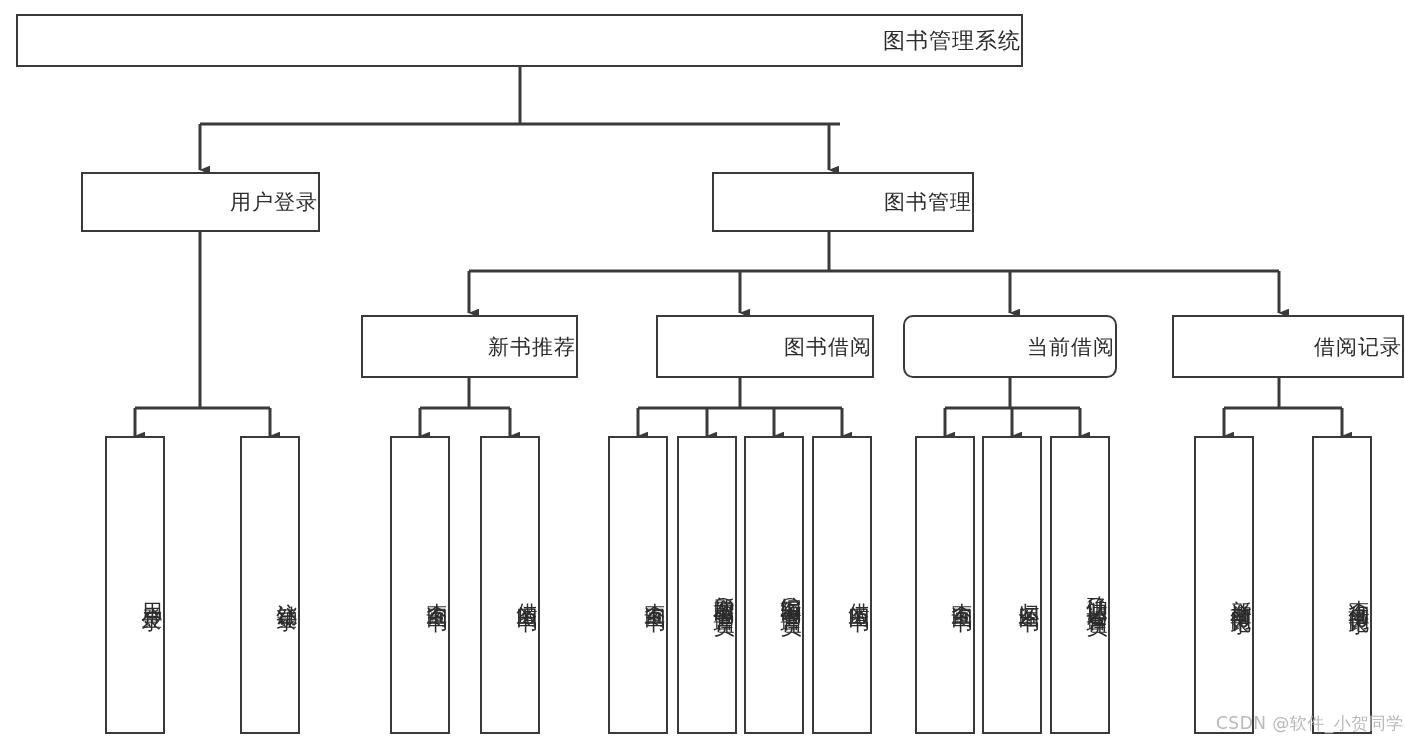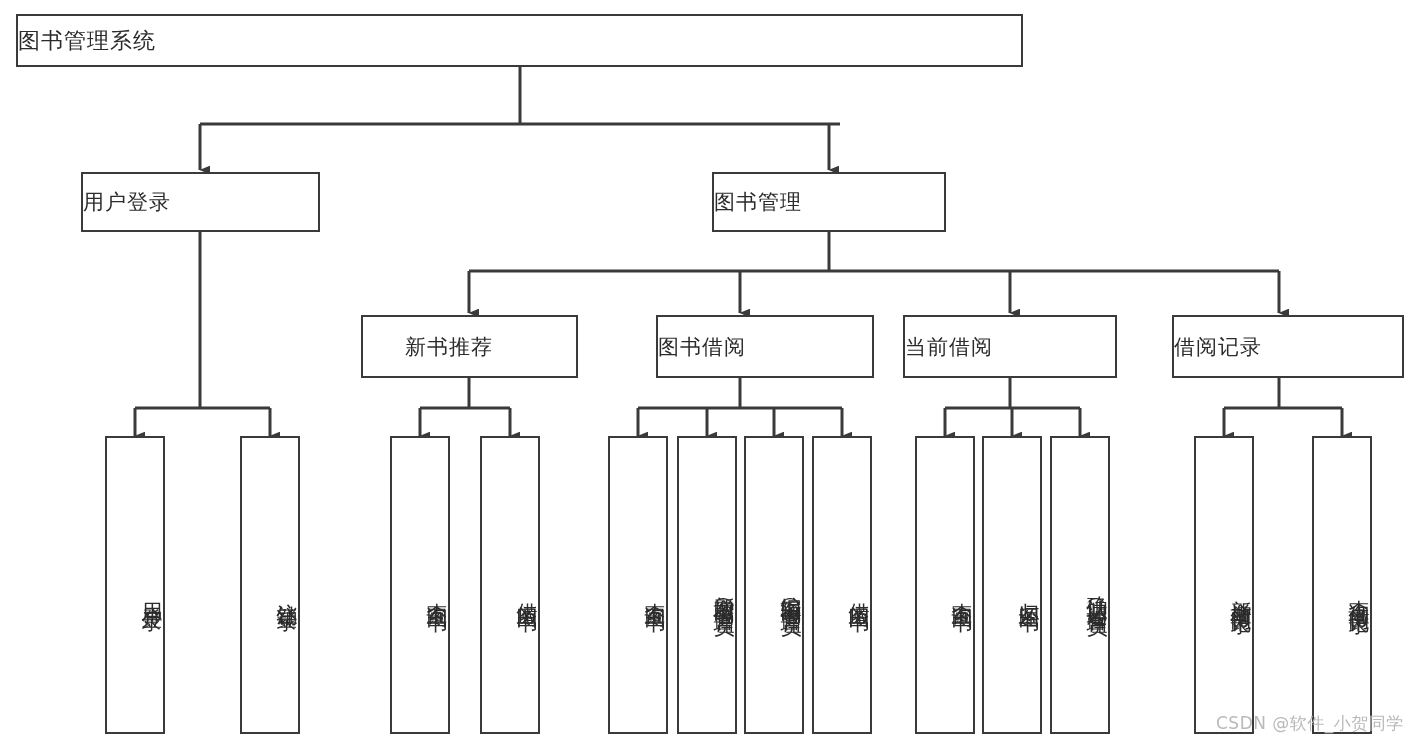--- a/index.html
+++ b/index.html
@@ -5,21 +5,21 @@
   html,body{margin:0;padding:0;background:#ffffff;}
   body{
     width:1405px;height:747px;overflow:hidden;
     font-family:"DejaVu Sans","Liberation Sans",sans-serif;
   }
   #stage{position:relative;width:1405px;height:747px;background:#fff;}
   svg#wires{position:absolute;left:0;top:0;width:1405px;height:747px;}
   .node{
     position:absolute;box-sizing:border-box;
     background:#ffffff;border:2.5px solid #3a3a3a;
-    display:flex;align-items:center;justify-content:flex-start;
+    display:flex;align-items:center;justify-content:flex-end;
     color:#2b2b2b;
   }
   .node.h{font-size:21px;letter-spacing:1px;}
   .node.title{font-size:22px;letter-spacing:1px;}
   .node.v{
     writing-mode:vertical-rl;text-orientation:upright;
     font-size:21px;letter-spacing:3px;line-height:1.05;
     padding-top:14px;align-items:flex-start;justify-content:center;
   }
   .node.v .vtxt{writing-mode:vertical-rl;text-orientation:upright;white-space:pre;}
@@ -84,31 +84,31 @@
     </g>
   </svg>
 
   <div class="node title" style="left:16px;top:14px;width:1007px;height:53px;">
     <span>图书管理系统</span>
   </div>
 
   <div class="node h" style="left:81px;top:172px;width:239px;height:60px;">
     <span>用户登录</span>
   </div>
-  <div class="node h" style="left:712px;top:172px;width:234px;height:60px;">
+  <div class="node h" style="left:712px;top:172px;width:262px;height:60px;">
     <span>图书管理</span>
   </div>
 
   <div class="node h" style="left:361px;top:315px;width:217px;height:63px;padding-left:42px;">
     <span>新书推荐</span>
   </div>
   <div class="node h" style="left:656px;top:315px;width:218px;height:63px;">
     <span>图书借阅</span>
   </div>
-  <div class="node h" style="left:903px;top:315px;width:214px;height:63px;">
+  <div class="node h" style="left:903px;top:315px;width:214px;height:63px;border-radius:10px;">
     <span>当前借阅</span>
   </div>
   <div class="node h" style="left:1172px;top:315px;width:232px;height:63px;">
     <span>借阅记录</span>
   </div>
 
   <div class="node v" style="left:105px;top:436px;width:60px;height:298px;">
     <span class="vtxt">用户登录</span>
   </div>
   <div class="node v" style="left:240px;top:436px;width:60px;height:298px;">

